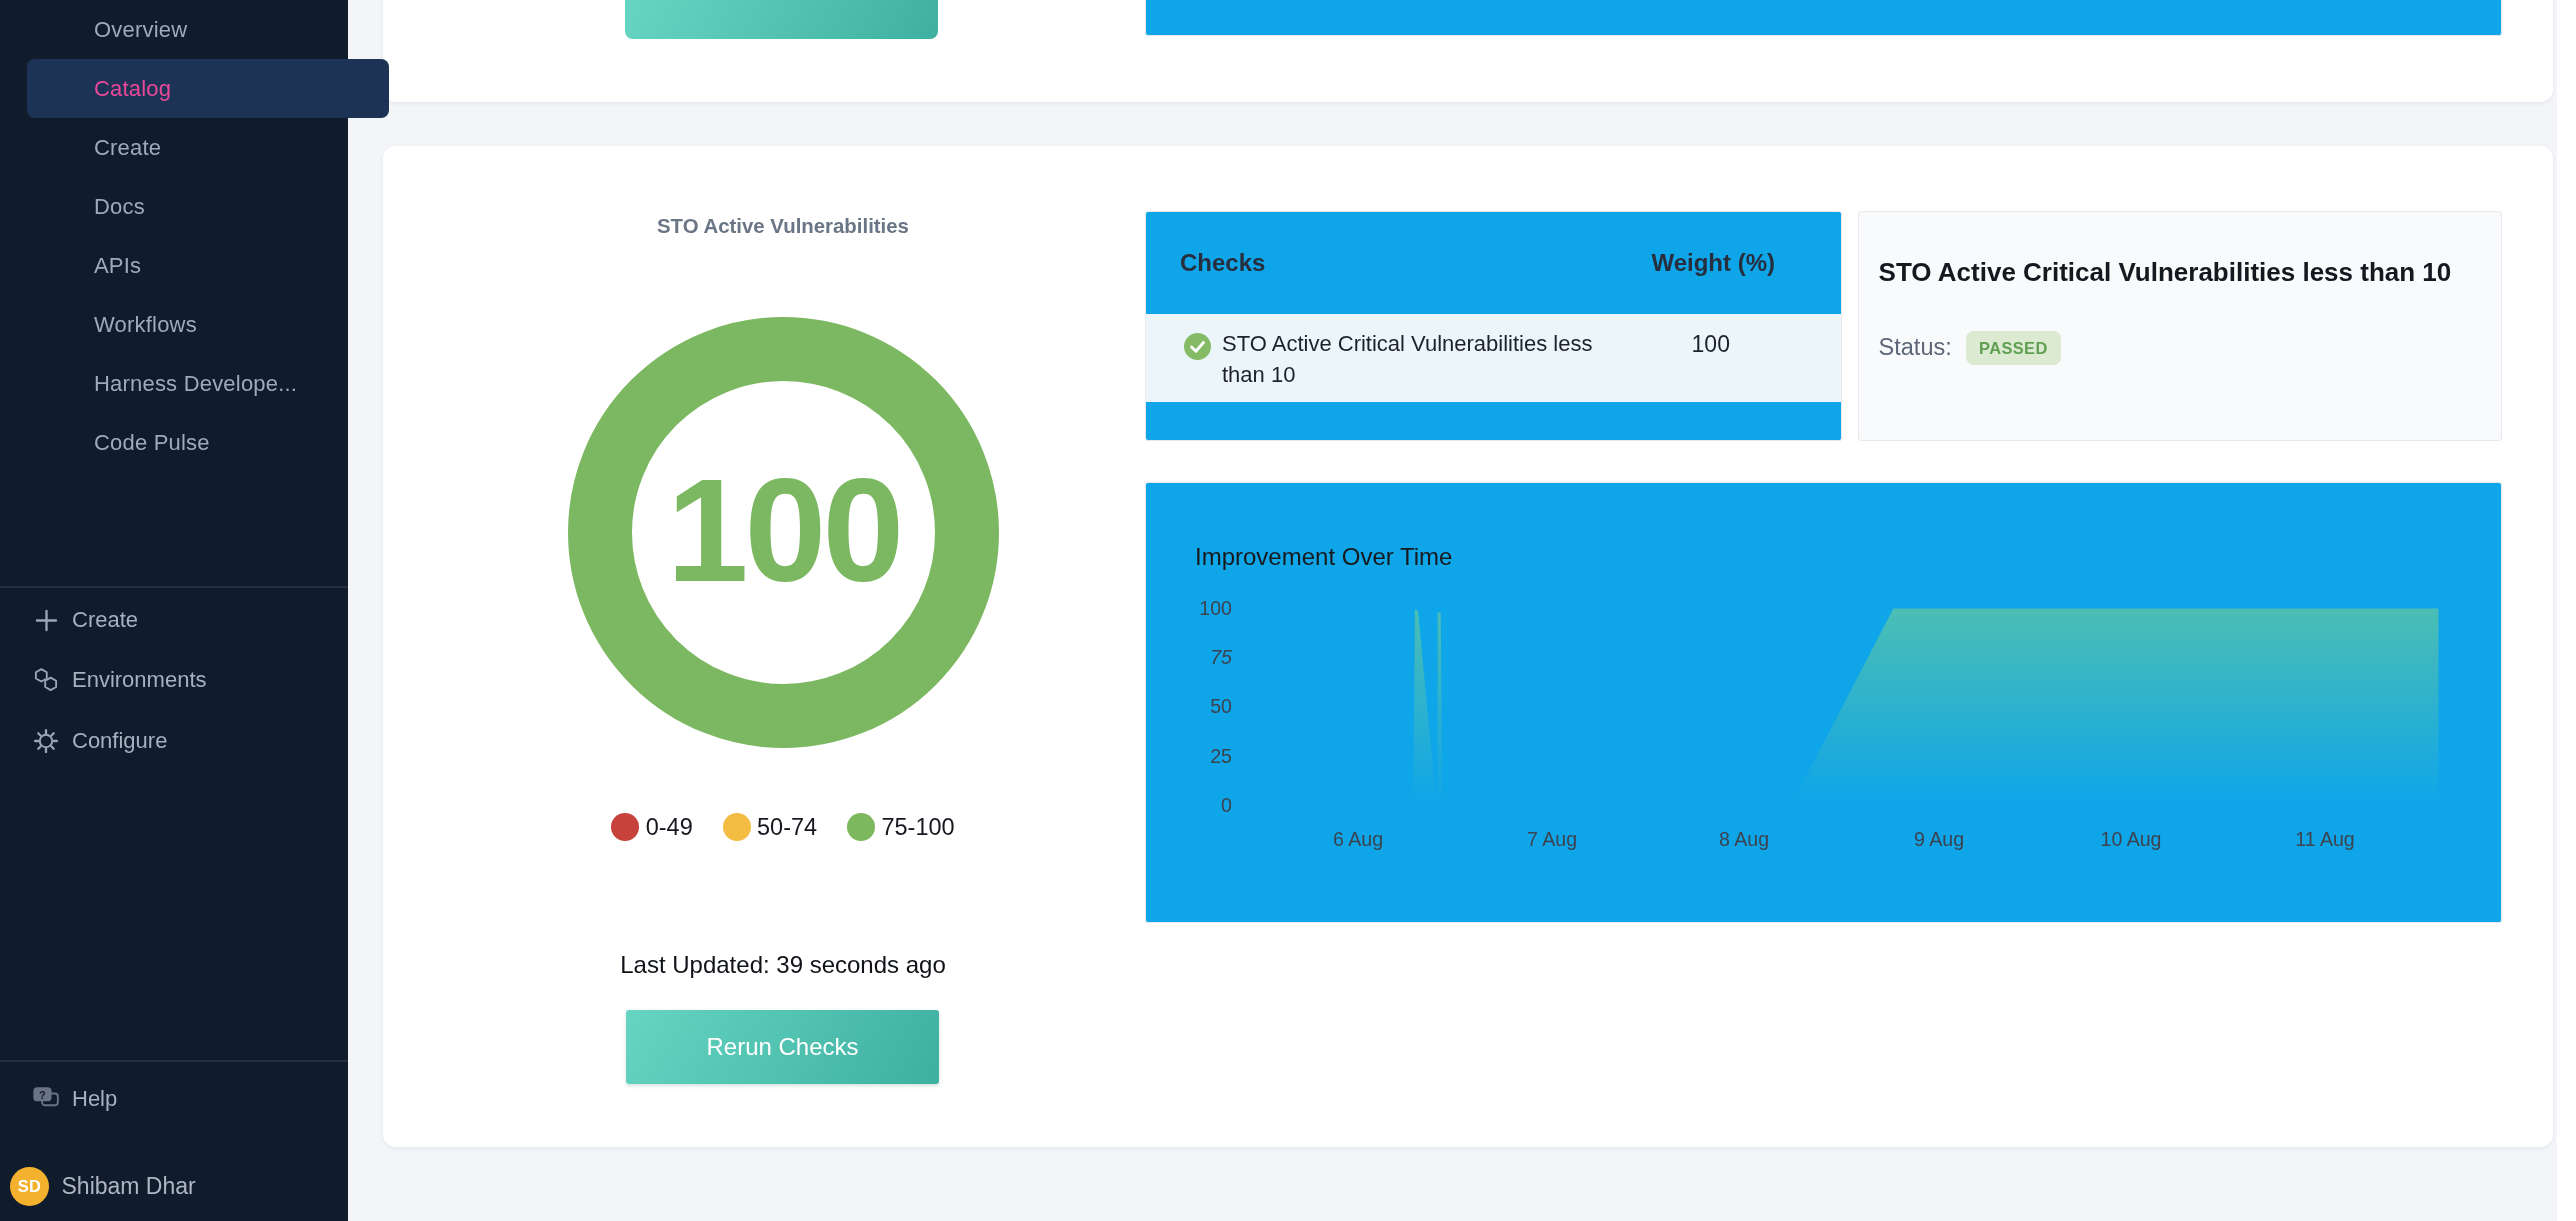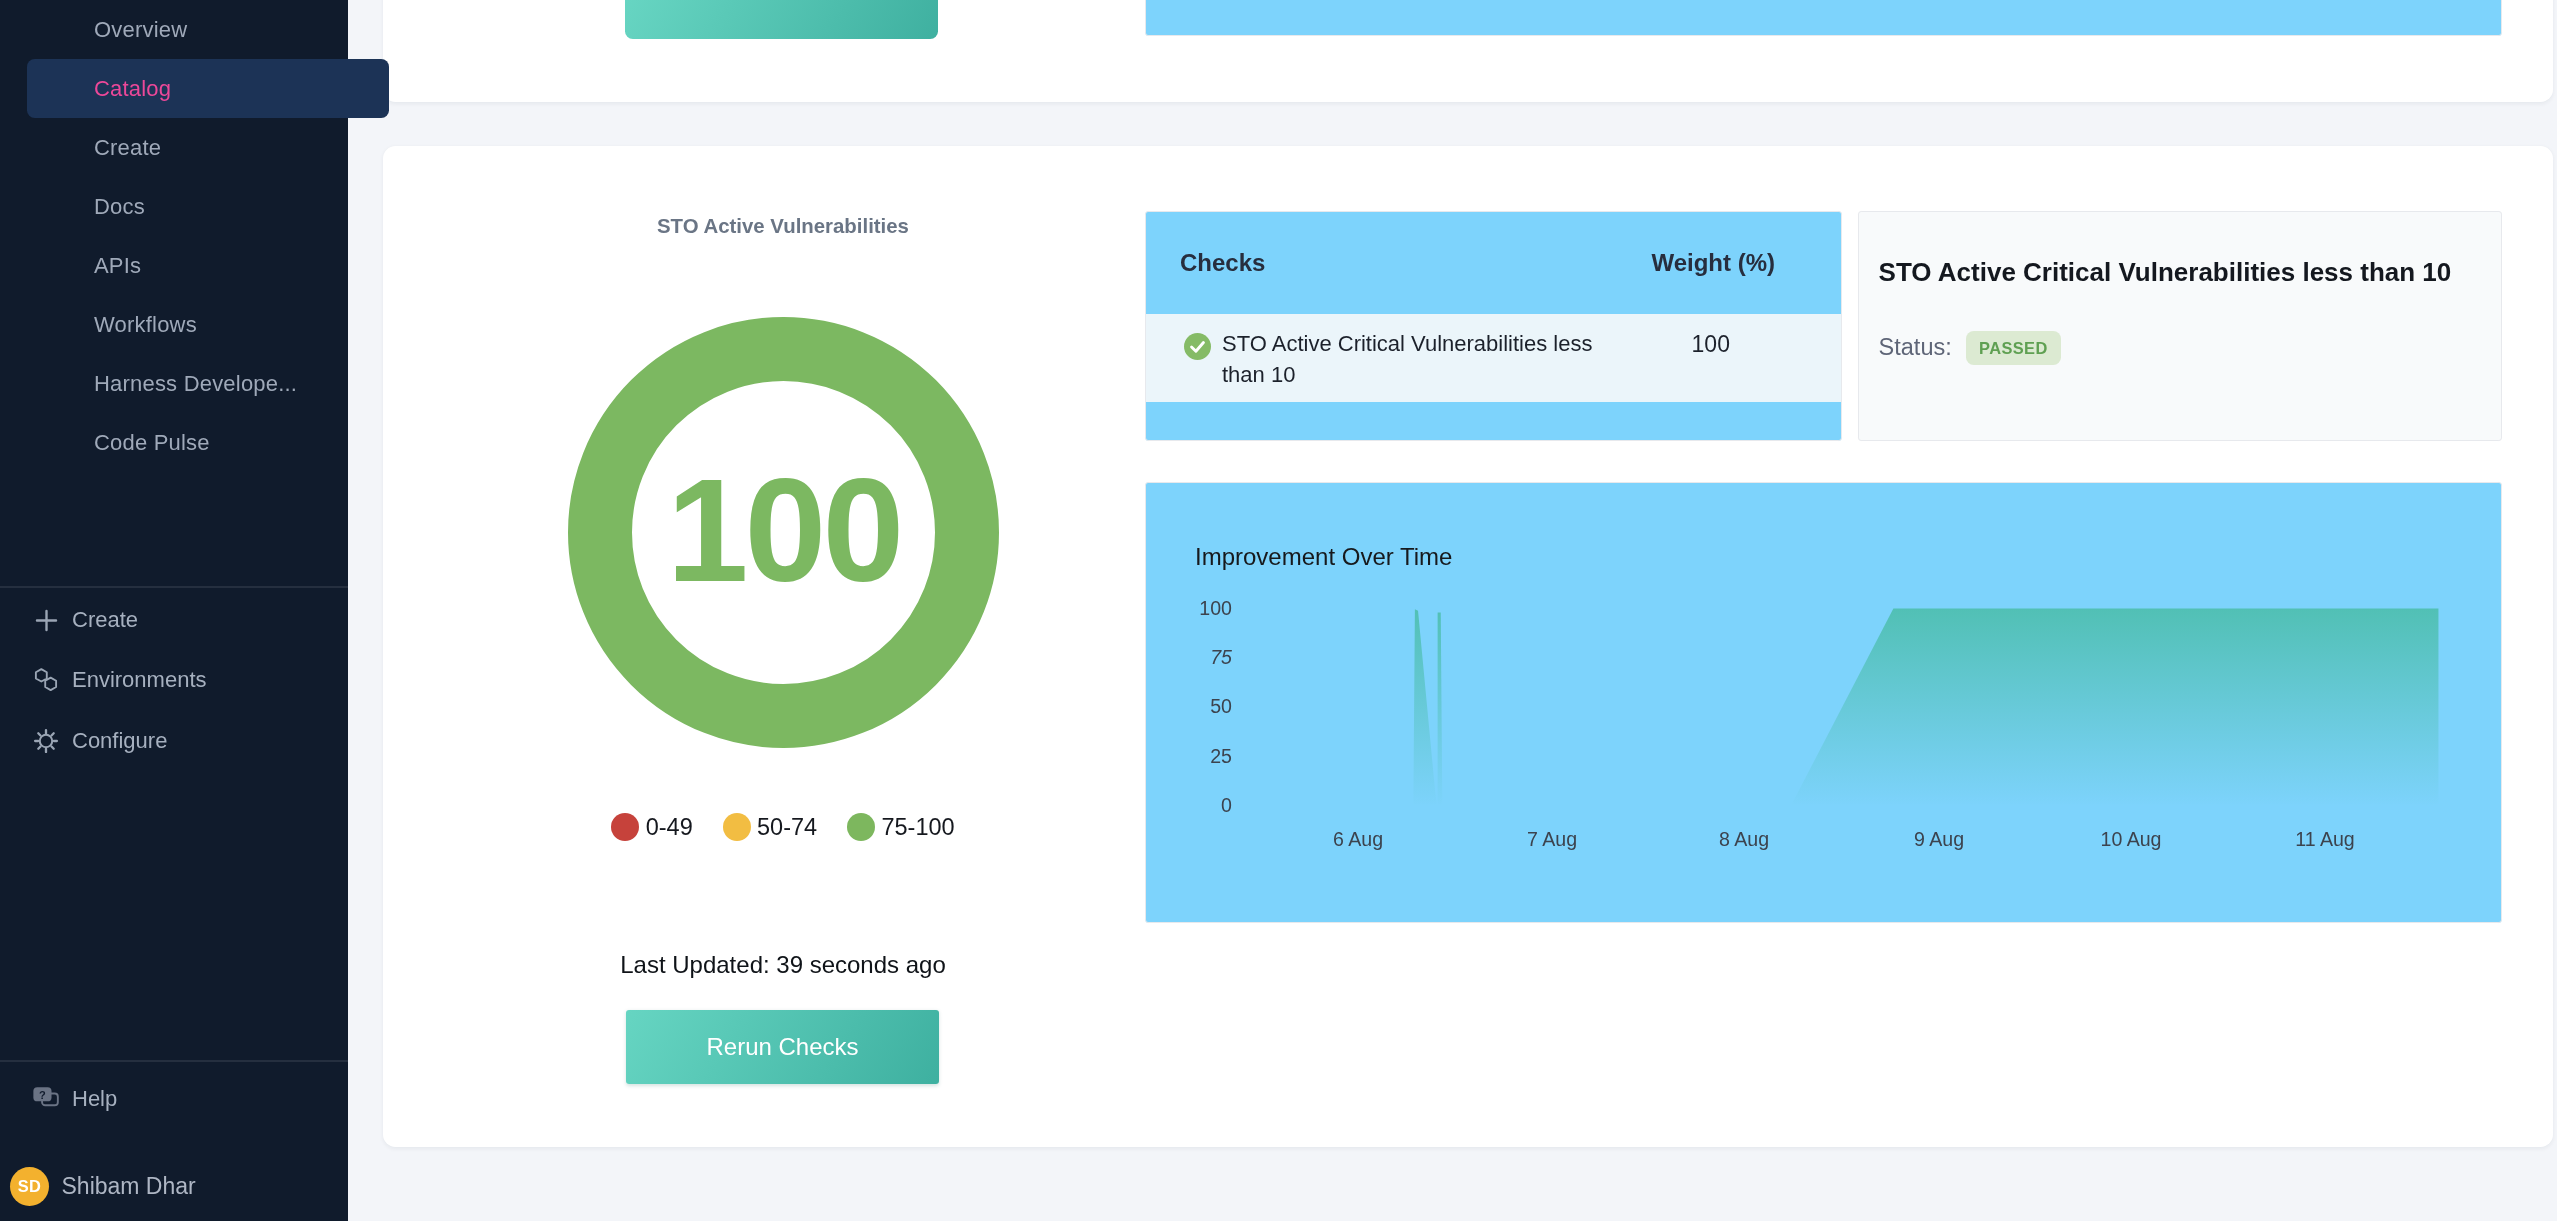--- a/index.html
+++ b/index.html
@@ -26,21 +26,21 @@
     padding-left:31px;box-sizing:border-box;color:#A6B0BF;font-size:22px;cursor:pointer;
   }
   .action-item .ic{width:30px;height:30px;margin-right:11px;display:flex;align-items:center;justify-content:center;flex:none;}
   .avatar{
     width:39px;height:39px;border-radius:50%;background:#F3B12E;flex:none;
     display:flex;align-items:center;justify-content:center;margin-right:12.5px;
     color:#FFFFFF;font-size:16.4px;font-weight:bold;letter-spacing:0.4px;
   }
   
   .card{background:#FFFFFF;border-radius:12.5px;box-shadow:0 1.6px 4.7px rgba(20,30,50,0.06);}
-  .panel{background:#7dd3fc;border:1.6px solid #E7E9ED;border-radius:3.1px;box-sizing:border-box;}
+  .panel{background:#0ea5e9;border:1.6px solid #E7E9ED;border-radius:3.1px;box-sizing:border-box;}
   .right-strip{left:2557px;top:0;width:19px;height:1221px;background:#FFFFFF;}
   
   .top-card{left:383px;top:-19px;width:2170px;height:121px;}
   .frag-button{
     left:625px;top:-23.5px;width:313px;height:53px;border-radius:7.8px;
     background:linear-gradient(120deg,#68D6C3,#3FB0A0);
   }
   
   .main-card{left:383px;top:146px;width:2170px;height:1001px;}
   

